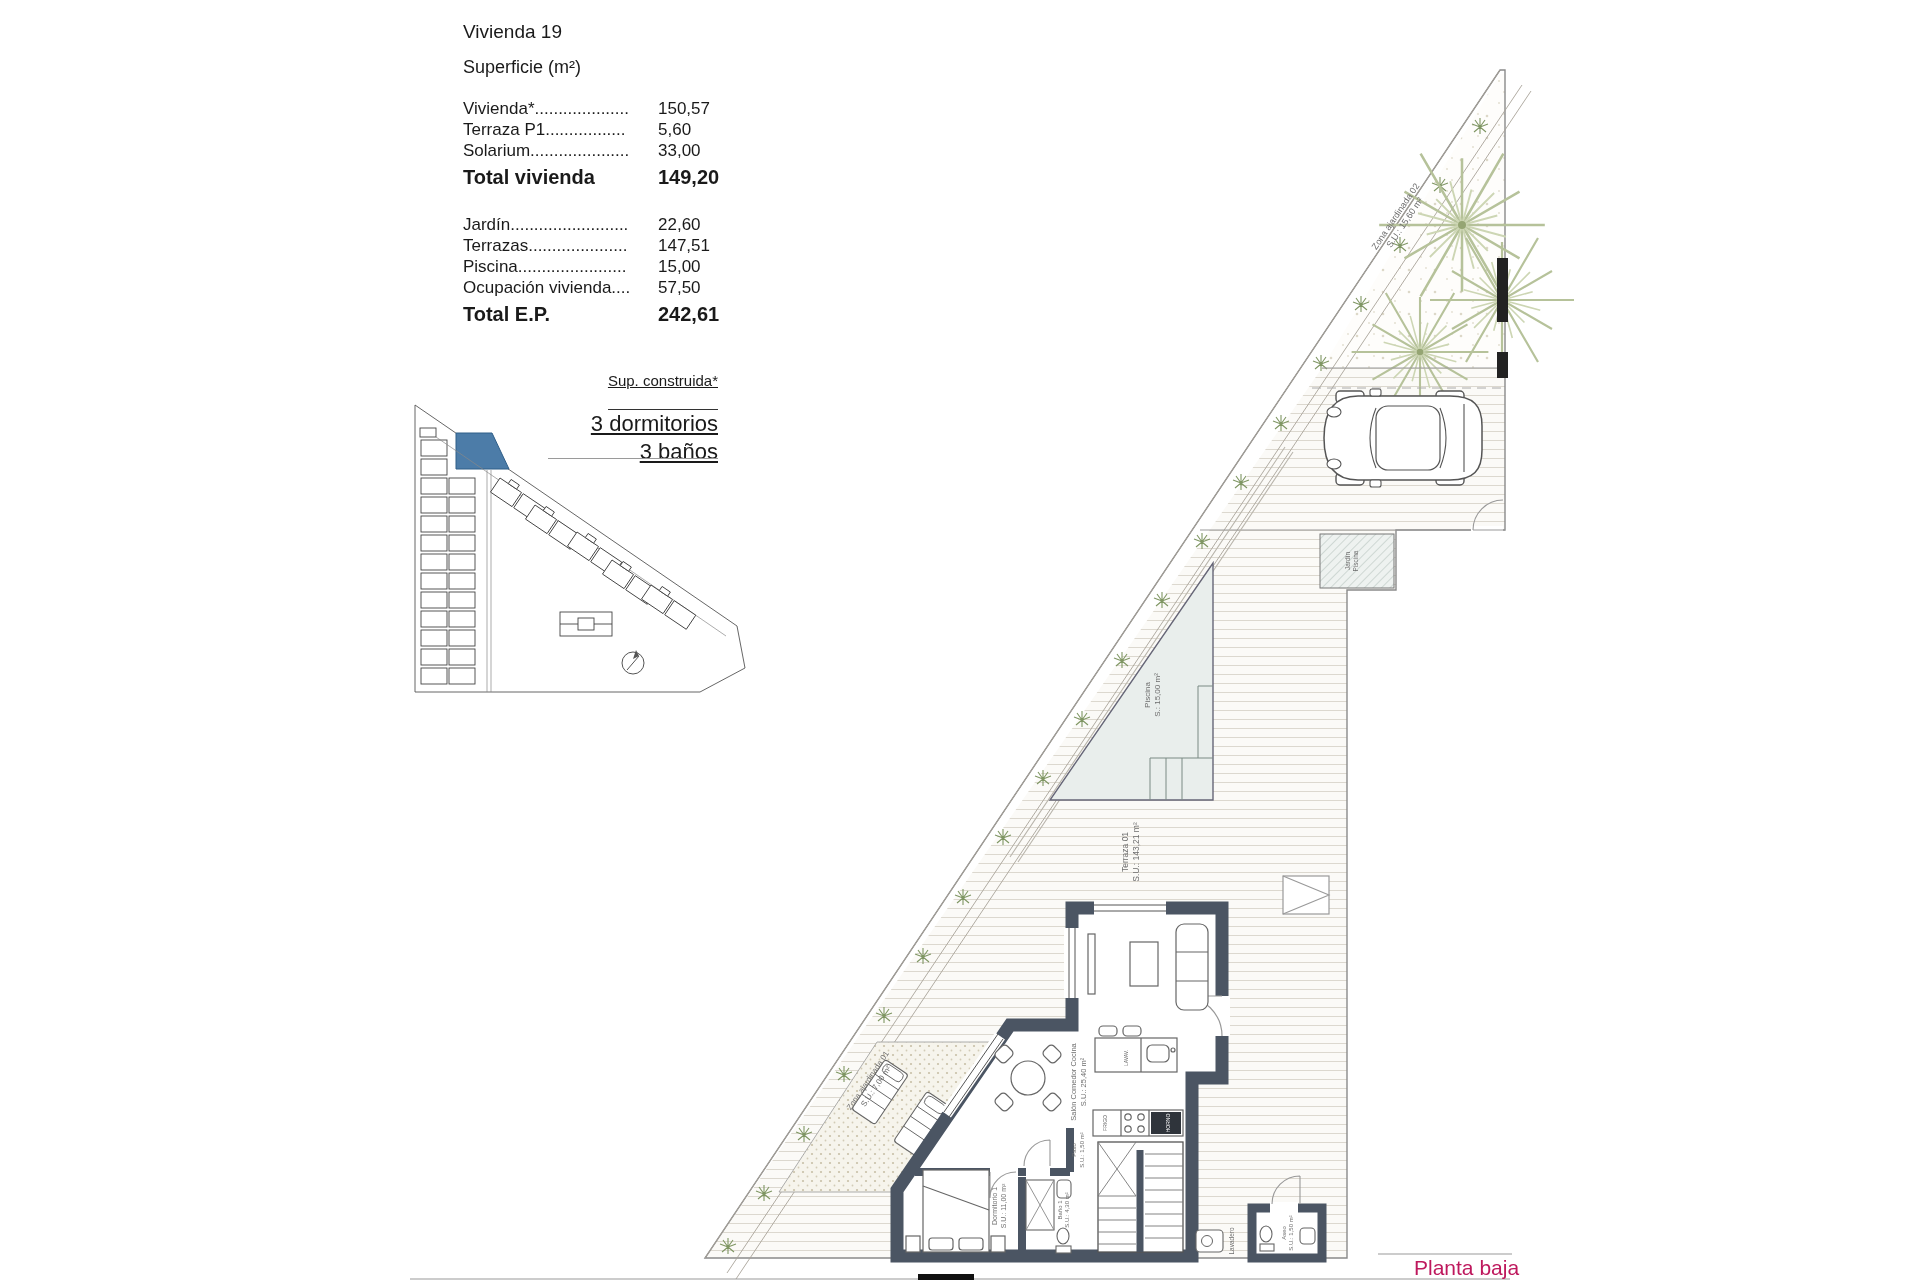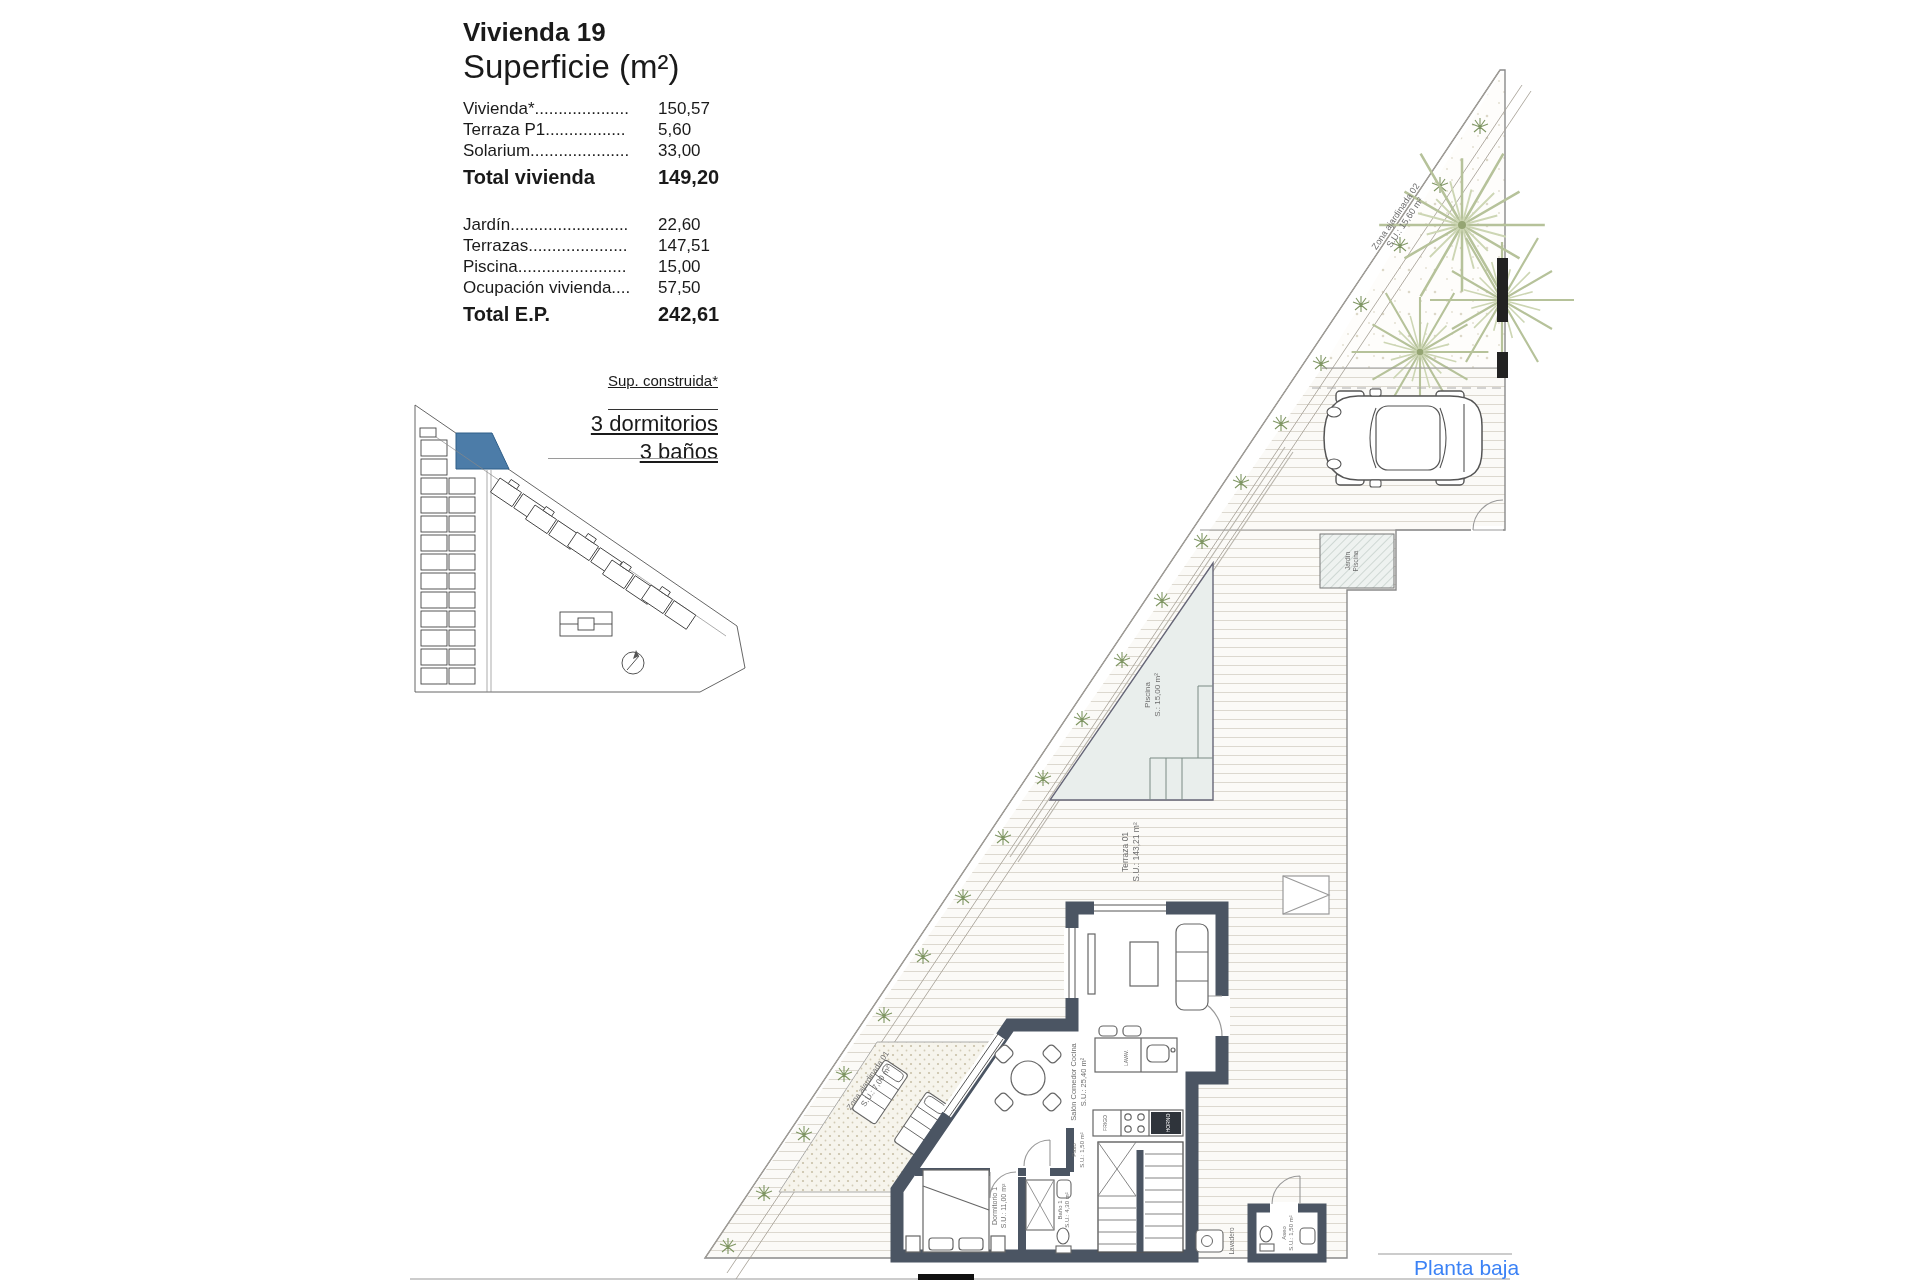--- a/index.html
+++ b/index.html
@@ -1,34 +1,34 @@
 <!DOCTYPE html>
 <html><head>
 <meta charset="utf-8">
 <style>
   html,body{margin:0;padding:0;background:#ffffff;}
   .page{position:relative;width:1920px;height:1280px;background:#fff;overflow:hidden;
         font-family:"Liberation Sans",sans-serif;color:#1a1a1a;}
   .plansvg{position:absolute;left:0;top:0;}
   
   .info{position:absolute;left:463px;top:14px;width:270px;}
-  .title{font-size:26px;font-weight:bold;line-height:36px;}
-  .subtitle{font-size:33px;font-weight:normal;line-height:30px;margin-top:2px;}
+  .title{font-size:19px;font-weight:normal;line-height:36px;}
+  .subtitle{font-size:18px;font-weight:normal;line-height:30px;margin-top:2px;}
   .trow{font-size:17px;line-height:21px;margin-top:0;white-space:nowrap;}
   .trow .lab{display:inline-block;width:195px;overflow:hidden;vertical-align:bottom;}
   .trow.total{font-size:20px;font-weight:bold;margin-top:6px;}
   .trow.total .lab{width:195px;}
   .grp2{margin-top:26px;}
   
   .construida{position:absolute;left:463px;top:372px;width:255px;text-align:right;}
   .construida .l1{font-size:15px;display:inline-block;border-bottom:1.5px solid #333;padding-bottom:20px;text-decoration:underline;}
   .construida .l2,.construida .l3{font-size:22px;line-height:28px;text-decoration:underline;}
   .construida-rule{position:absolute;left:548px;top:458px;width:170px;height:0;border-top:1px solid #9a9a9a;}
   
-  .footer-label{position:absolute;left:1414px;top:1256px;font-size:21px;color:#3b82f6;}
+  .footer-label{position:absolute;left:1414px;top:1256px;font-size:21px;color:#be185d;}
   text{font-family:"Liberation Sans",sans-serif;}
   .plbl{fill:#6e6e6e;}
 </style>
 </head>
 <body>
 
 <div class="page">
 
 <svg class="plansvg" width="1920" height="1280" viewBox="0 0 1920 1280">
   <defs>

